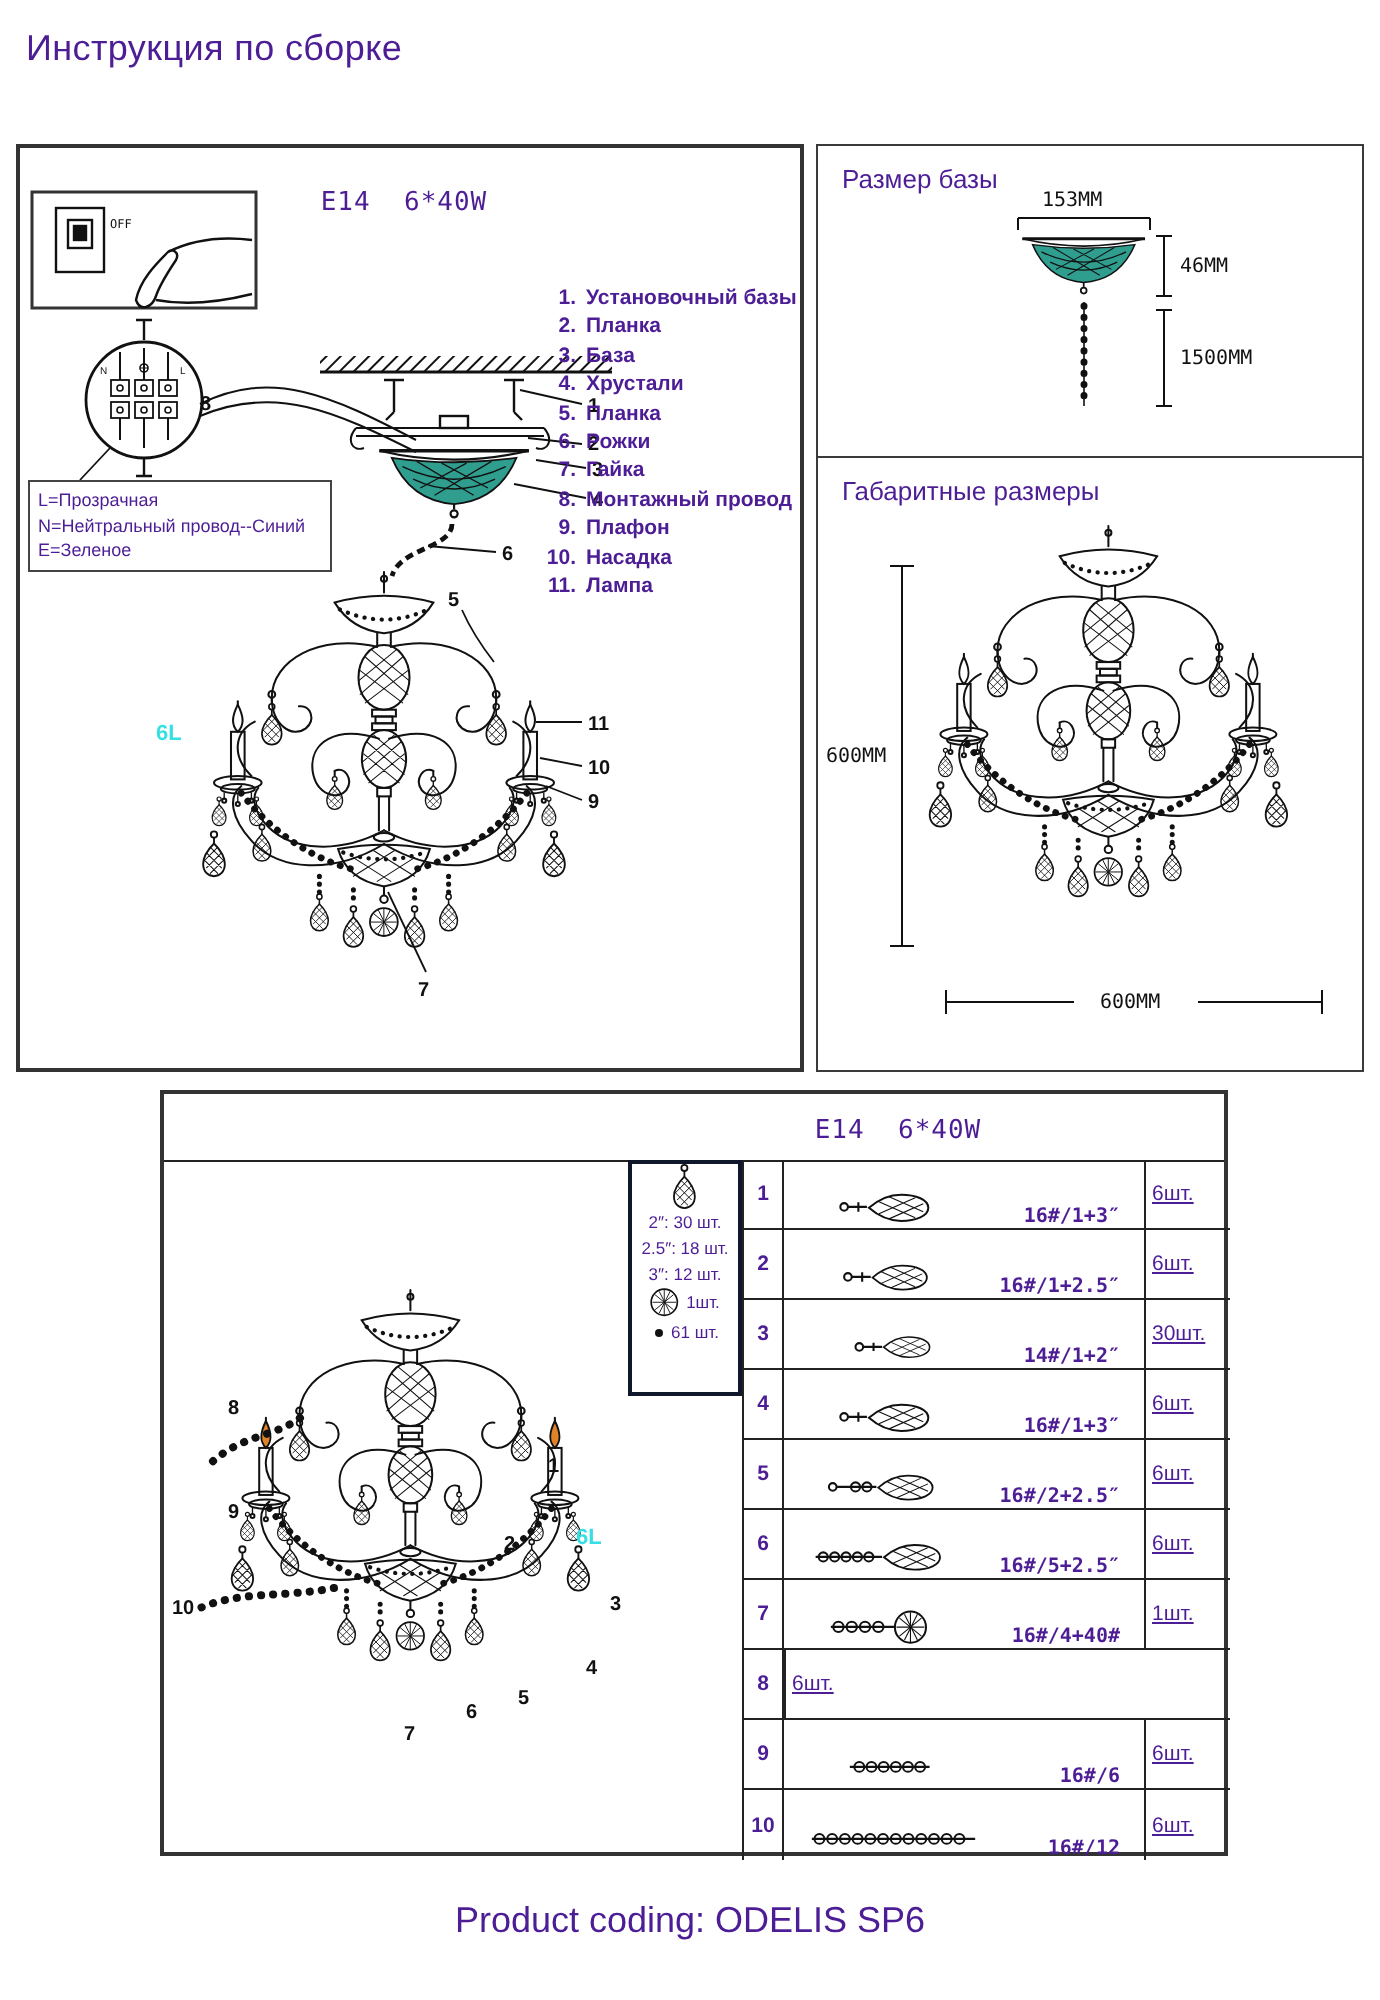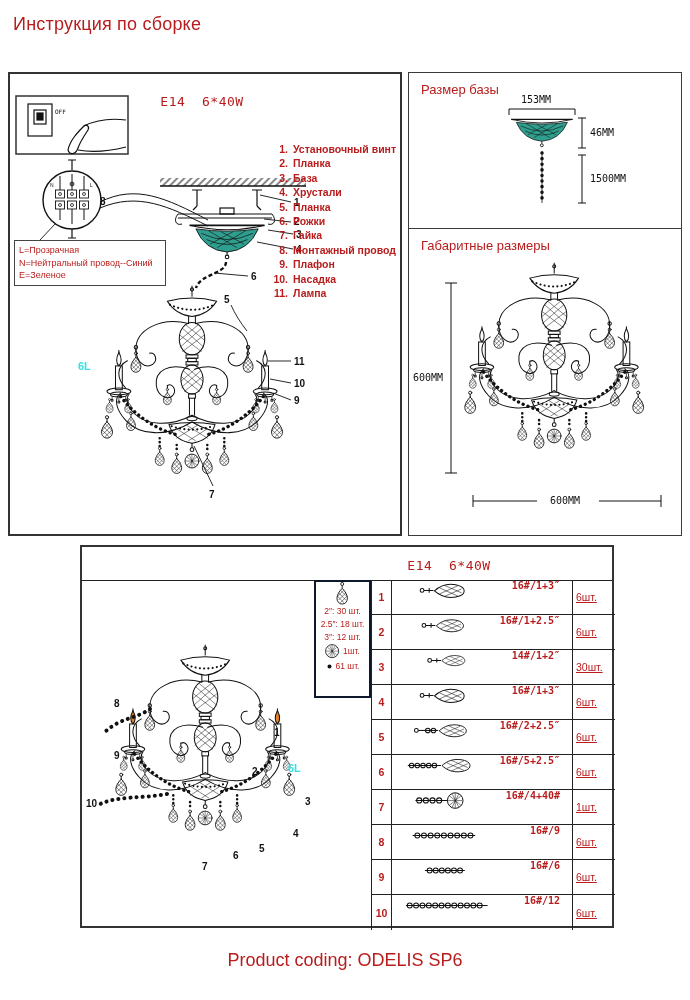--- a/index.html
+++ b/index.html
@@ -1,17 +1,17 @@
 <!DOCTYPE html>
 <html><head>
 <meta charset="utf-8">
 <style>
   html,body{margin:0;padding:0;background:#fff;}
   .page{position:relative;width:690px;height:1000px;background:#fff;overflow:hidden;
-        font-family:"Liberation Sans",sans-serif;color:#b91c1c;}
+        font-family:"Liberation Sans",sans-serif;color:#4c1d95;}
   .abs{position:absolute;}
   .box{position:absolute;background:#fff;border:2px solid #333;box-sizing:border-box;}
   .box.thin{border-width:1.5px;border-color:#3a3a3a;}
   .mono{font-family:"DejaVu Sans Mono",monospace;}
   .page-title{left:13px;top:14px;font-size:18px;letter-spacing:.2px;}
   .footer{left:0;top:950px;width:690px;text-align:center;font-size:18px;}
   .spec{white-space:pre;font-size:13px;font-weight:500;letter-spacing:.5px;}
   svg.draw{position:absolute;left:0;top:0;pointer-events:none;}
   svg text{font-family:"Liberation Sans",sans-serif;fill:#111;}
   svg text.mono-t{font-family:"DejaVu Sans Mono",monospace;}
@@ -25,21 +25,21 @@
   .parts-list .pl-label{margin-left:5px;white-space:nowrap;}
   
   .wire-legend{left:4px;top:166px;width:152px;border:1.5px solid #444;box-sizing:border-box;
                padding:3px 4px;font-size:9px;line-height:12.5px;background:#fff;white-space:nowrap;}
   
   .ptable{left:289px;top:33px;width:244px;height:350px;box-sizing:border-box;}
   .prow{display:flex;height:35px;box-sizing:border-box;border-bottom:1.5px solid #222;}
   .prow:last-child{border-bottom:none;}
   .pcell-num{flex:0 0 19px;border-left:1.5px solid #222;border-right:1.5px solid #222;
              display:flex;align-items:center;justify-content:center;font-size:10.5px;font-weight:bold;}
-  .pcell-ic{flex:1 1 auto;display:flex;align-items:flex-start;overflow:hidden;}
+  .pcell-ic{flex:1 1 auto;display:flex;align-items:flex-end;overflow:hidden;}
   .pcell-ic svg{flex:0 0 95px;margin-left:12px;}
   .pcode{font-family:"DejaVu Sans Mono",monospace;font-size:10px;font-weight:bold;
          margin-left:auto;margin-right:12px;white-space:nowrap;}
   .pcell-qty{flex:0 0 43px;border-left:1.5px solid #222;display:flex;align-items:center;
              padding-left:3px;font-size:10.5px;box-sizing:border-box;white-space:nowrap;text-decoration:underline;}
   
   .size-panel{left:232px;top:33px;width:57px;height:118px;border:2px solid #0f172a;box-sizing:border-box;
               display:flex;flex-direction:column;align-items:center;font-size:8.5px;background:#fff;}
   .size-panel .sp-line{line-height:13px;white-space:nowrap;}
   .size-panel .sp-ico-row{display:flex;align-items:center;gap:3px;line-height:15px;}
@@ -254,21 +254,21 @@
       <text class="callout" x="284" y="313">10</text>
       <text class="callout" x="284" y="330">9</text>
       <text class="callout" x="199" y="424">7</text>
       <text class="callout" x="90" y="131">8</text>
       <text class="cyan-t" x="68" y="296">6L</text>
     </svg>
 
     <div class="abs parts-list">
       <div class="pl-row">
           <span class="pl-num">1.</span>
-          <span class="pl-label">Установочный винт</span>
+          <span class="pl-label">Установочный базы</span>
         </div>
       <div class="pl-row">
           <span class="pl-num">2.</span>
           <span class="pl-label">Планка</span>
         </div>
       <div class="pl-row">
           <span class="pl-num">3.</span>
           <span class="pl-label">База</span>
         </div>
       <div class="pl-row">
@@ -494,37 +494,20 @@
                 <circle cx="37" cy="11" r="2.7"></circle>
                 <use href="#ballh" transform="translate(45,2.2) scale(1.05)"></use>
               </g>
             </svg>
           <span class="pcode">16#/4+40#</span>
         </div>
         <div class="pcell-qty">1шт.</div>
       </div>
       <div class="prow">
         <div class="pcell-num">8</div>
-        <div class="pcell-ic">
-          <svg viewBox="0 0 100 22">
-              <g fill="none" stroke="#111" stroke-width="1.1">
-                <path d="M9,11 L75,11"></path>
-                <circle cx="14" cy="11" r="2.6"></circle>
-                <circle cx="21" cy="11" r="2.6"></circle>
-                <circle cx="28" cy="11" r="2.6"></circle>
-                <circle cx="35" cy="11" r="2.6"></circle>
-                <circle cx="42" cy="11" r="2.6"></circle>
-                <circle cx="49" cy="11" r="2.6"></circle>
-                <circle cx="56" cy="11" r="2.6"></circle>
-                <circle cx="63" cy="11" r="2.6"></circle>
-                <circle cx="70" cy="11" r="2.6"></circle>
-              </g>
-            </svg>
-          <span class="pcode">16#/9</span>
-        </div>
         <div class="pcell-qty">6шт.</div>
       </div>
       <div class="prow">
         <div class="pcell-num">9</div>
         <div class="pcell-ic">
           <svg viewBox="0 0 100 22">
               <g fill="none" stroke="#111" stroke-width="1.1">
                 <path d="M22,11 L64,11"></path>
                 <circle cx="27" cy="11" r="2.6"></circle>
                 <circle cx="33.4" cy="11" r="2.6"></circle>

